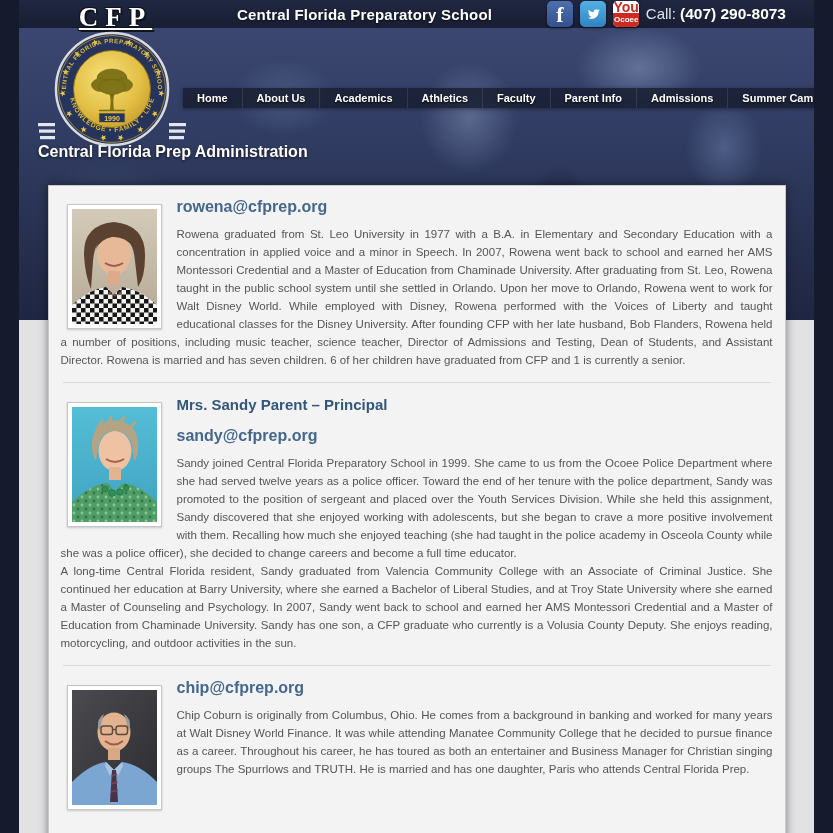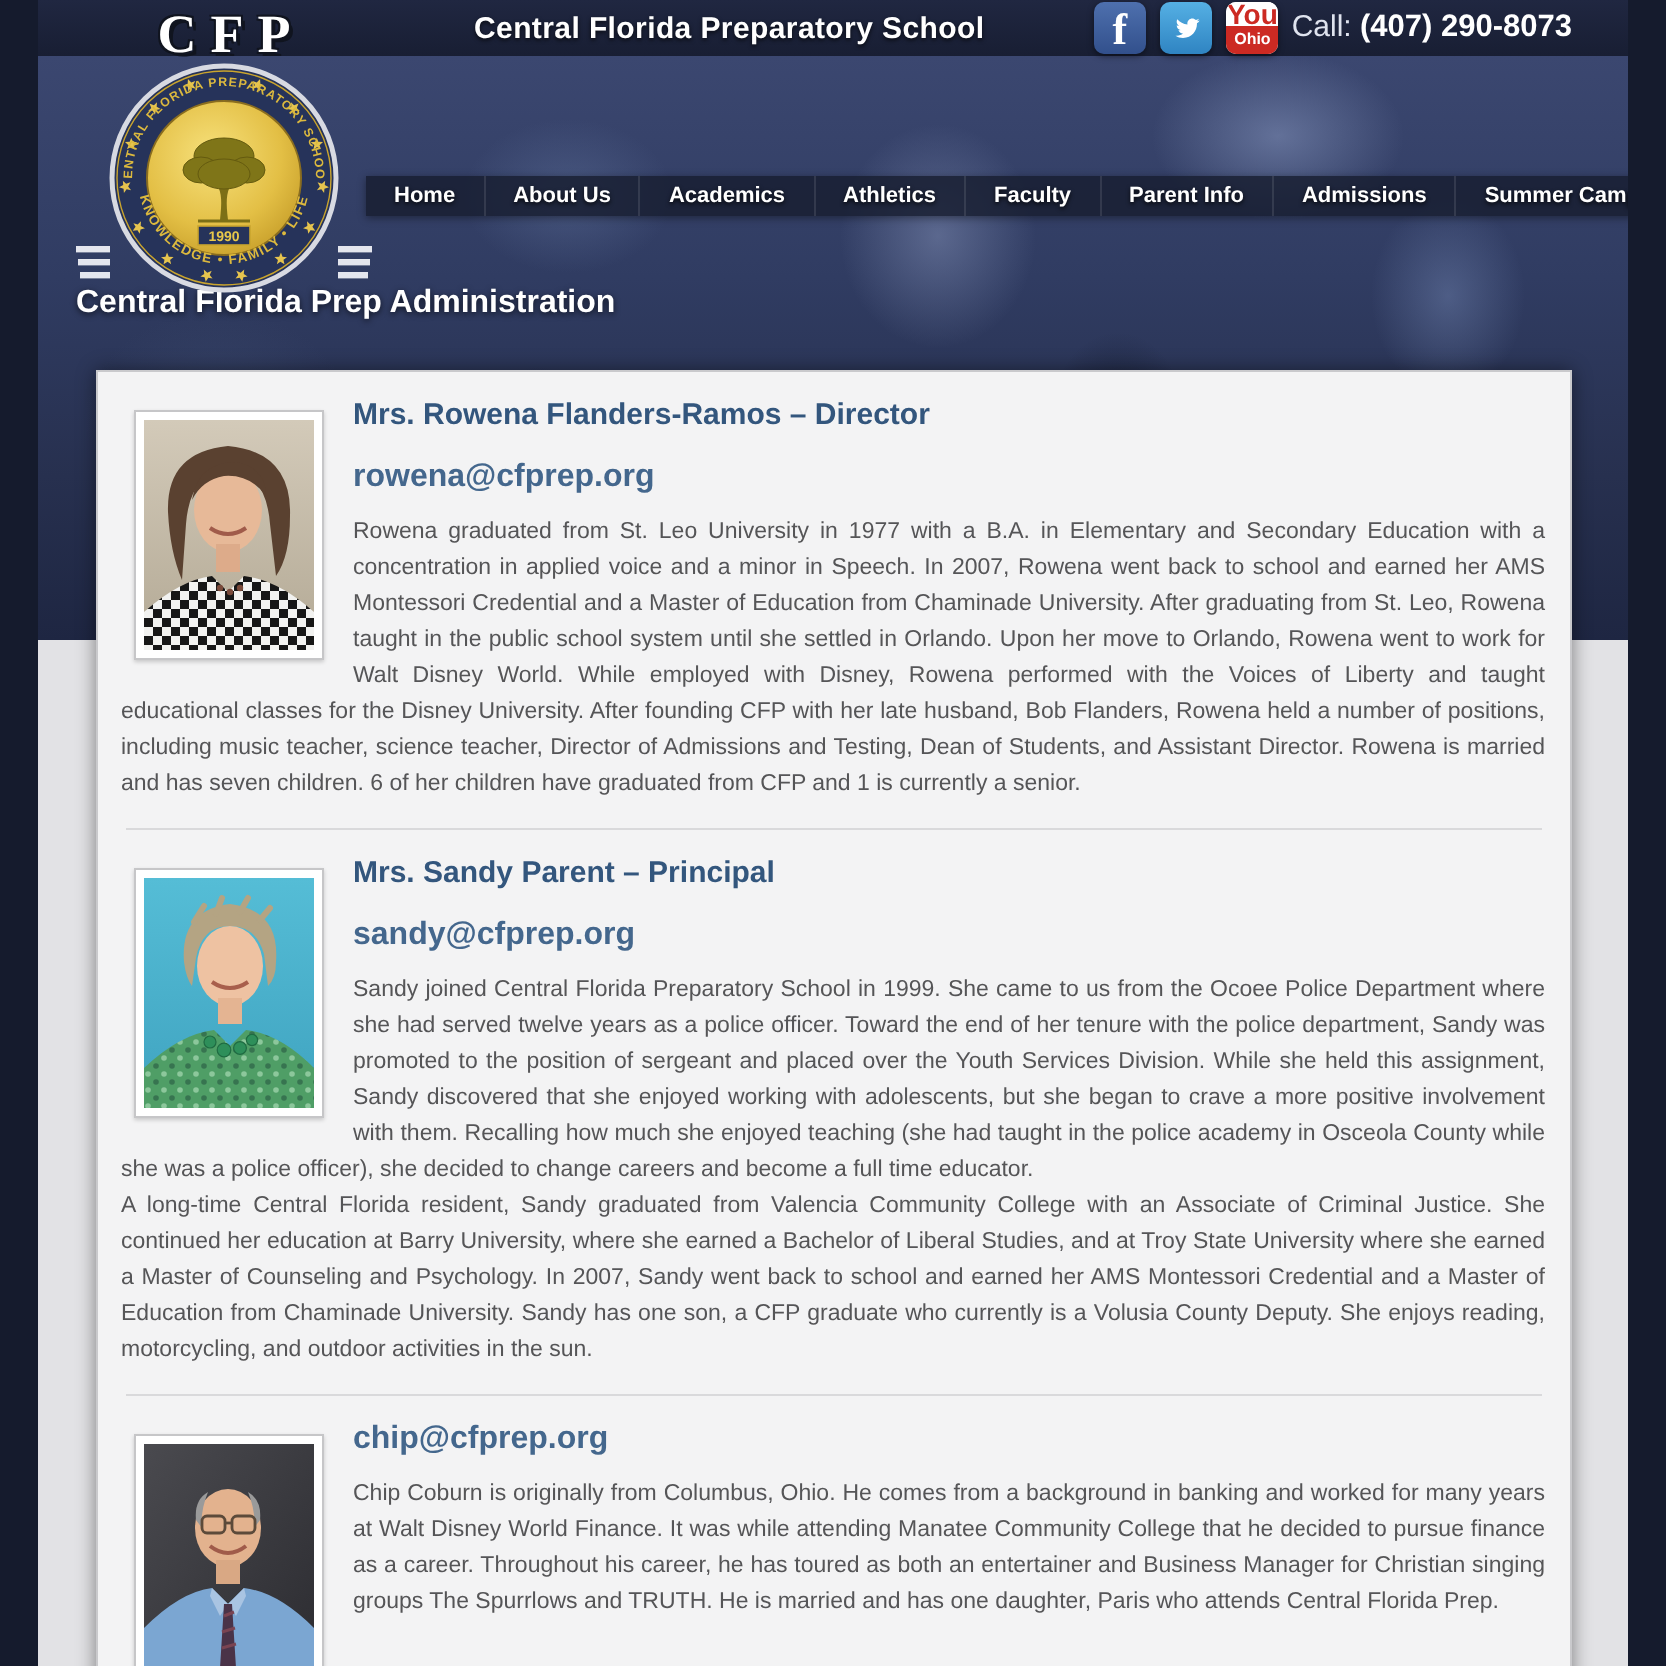--- a/index.html
+++ b/index.html
@@ -61,20 +61,21 @@
   }
   .phone { margin-left: auto; margin-right: 28px; color: #dfe3ee; font-size: 15px; white-space: nowrap; }
   .phone b { color: #ffffff; font-size: 15.5px; }
 
   
   .logo { position: absolute; z-index: 6; left: 14px; top: 2px; width: 158px; text-align: center; cursor: pointer; }
   .logo-acronym {
     font-family: "Liberation Serif", serif; font-weight: bold;
     font-size: 27px; color: #fff; letter-spacing: 7px; padding-left: 7px;
     text-shadow: 2px 2px 0 #10141f, -1px -1px 0 #10141f, 1px -1px 0 #10141f, -1px 1px 0 #10141f;
+    text-decoration: underline;
   }
   .seal { display: block; margin: -2px auto 0; }
 
   
   .nav {
     position: absolute; z-index: 5; left: 164px; top: 88px;
     display: flex; height: 20px;
     background: rgba(23,29,48,.82);
     box-shadow: 0 1px 4px rgba(0,0,0,.4);
   }
@@ -128,21 +129,21 @@
         <a class="sicon fb">
             <span>f</span>
           </a>
         <a class="sicon tw">
           <svg width="20" height="18" viewBox="0 0 24 24">
             <path fill="#ffffff" d="M21 7c-.6.3-1.2.4-1.8.5.7-.4 1.1-1 1.4-1.7-.6.4-1.3.6-2 .8-.6-.6-1.5-1-2.4-1-1.8 0-3.3 1.5-3.3 3.3 0 .3 0 .5.1.7-2.7-.1-5.2-1.4-6.8-3.4-.3.5-.4 1-.4 1.7 0 1.1.6 2.1 1.5 2.7-.5 0-1-.2-1.5-.4 0 1.6 1.1 2.9 2.6 3.2-.3.1-.6.1-.9.1-.2 0-.4 0-.6-.1.4 1.3 1.6 2.3 3.1 2.3-1.1.9-2.5 1.4-4.1 1.4H5c1.5.9 3.2 1.5 5 1.5 6 0 9.3-5 9.3-9.3v-.4c.7-.5 1.3-1.1 1.7-1.8z"></path>
           </svg>
         </a>
         <a class="sicon yt">
           <span class="yt-top">You</span>
-          <span class="yt-bottom">Ohio</span>
+          <span class="yt-bottom">Ocoee</span>
         </a>
       </div>
       <div class="phone">
         <span>Call:</span>
         <b>(407) 290-8073</b>
       </div>
     </div>
 
     <div class="logo">
       <div class="logo-acronym">CFP</div>
@@ -242,21 +243,20 @@
             <ellipse cx="42" cy="45" rx="17" ry="21" fill="#e7b998"></ellipse>
             <path d="M24,40 Q27,21 46,21 Q61,24 61,38 Q53,27 40,28 Q29,30 24,40 Z" fill="#5a4130"></path>
             <path d="M33,54 Q42,60 51,54" stroke="#a05b4a" stroke-width="2" fill="none"></path>
             <rect x="36" y="62" width="12" height="14" fill="#ddab8a"></rect>
             <path d="M0,115 L0,96 Q18,80 34,78 L42,86 L50,78 Q67,80 85,96 L85,115 Z" fill="url(#hound)"></path>
             <circle cx="38" cy="84" r="1.6" fill="#7a4a3a"></circle>
               <circle cx="43" cy="86" r="1.6" fill="#7a4a3a"></circle>
               <circle cx="48" cy="84" r="1.6" fill="#7a4a3a"></circle>
           </svg>
         </div>
-        <h3>Mrs. Rowena Flanders-Ramos – Director</h3>
         <a class="email">rowena@cfprep.org</a>
         <p class="bio">Rowena graduated from St. Leo University in 1977 with a B.A. in Elementary and Secondary Education with a concentration in applied voice and a minor in Speech. In 2007, Rowena went back to school and earned her AMS Montessori Credential and a Master of Education from Chaminade University. After graduating from St. Leo, Rowena taught in the public school system until she settled in Orlando. Upon her move to Orlando, Rowena went to work for Walt Disney World. While employed with Disney, Rowena performed with the Voices of Liberty and taught educational classes for the Disney University. After founding CFP with her late husband, Bob Flanders, Rowena held a number of positions, including music teacher, science teacher, Director of Admissions and Testing, Dean of Students, and Assistant Director. Rowena is married and has seven children. 6 of her children have graduated from CFP and 1 is currently a senior.</p>
       </section>
 
       <hr class="divider">
 
       <section class="card">
         <div class="photo-frame">
           <svg width="85" height="115" viewBox="0 0 85 115">
             <defs>

